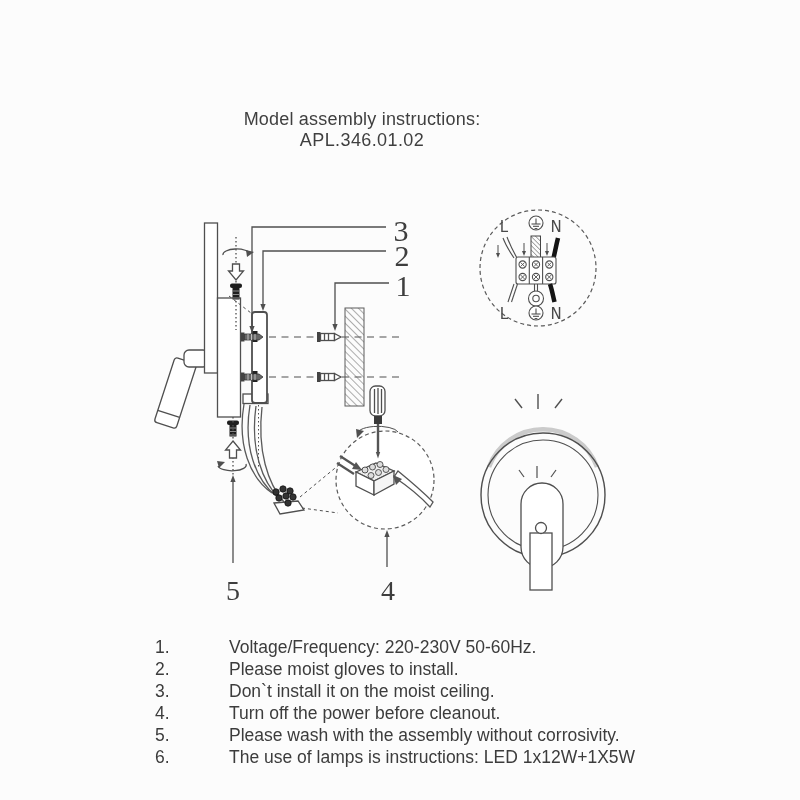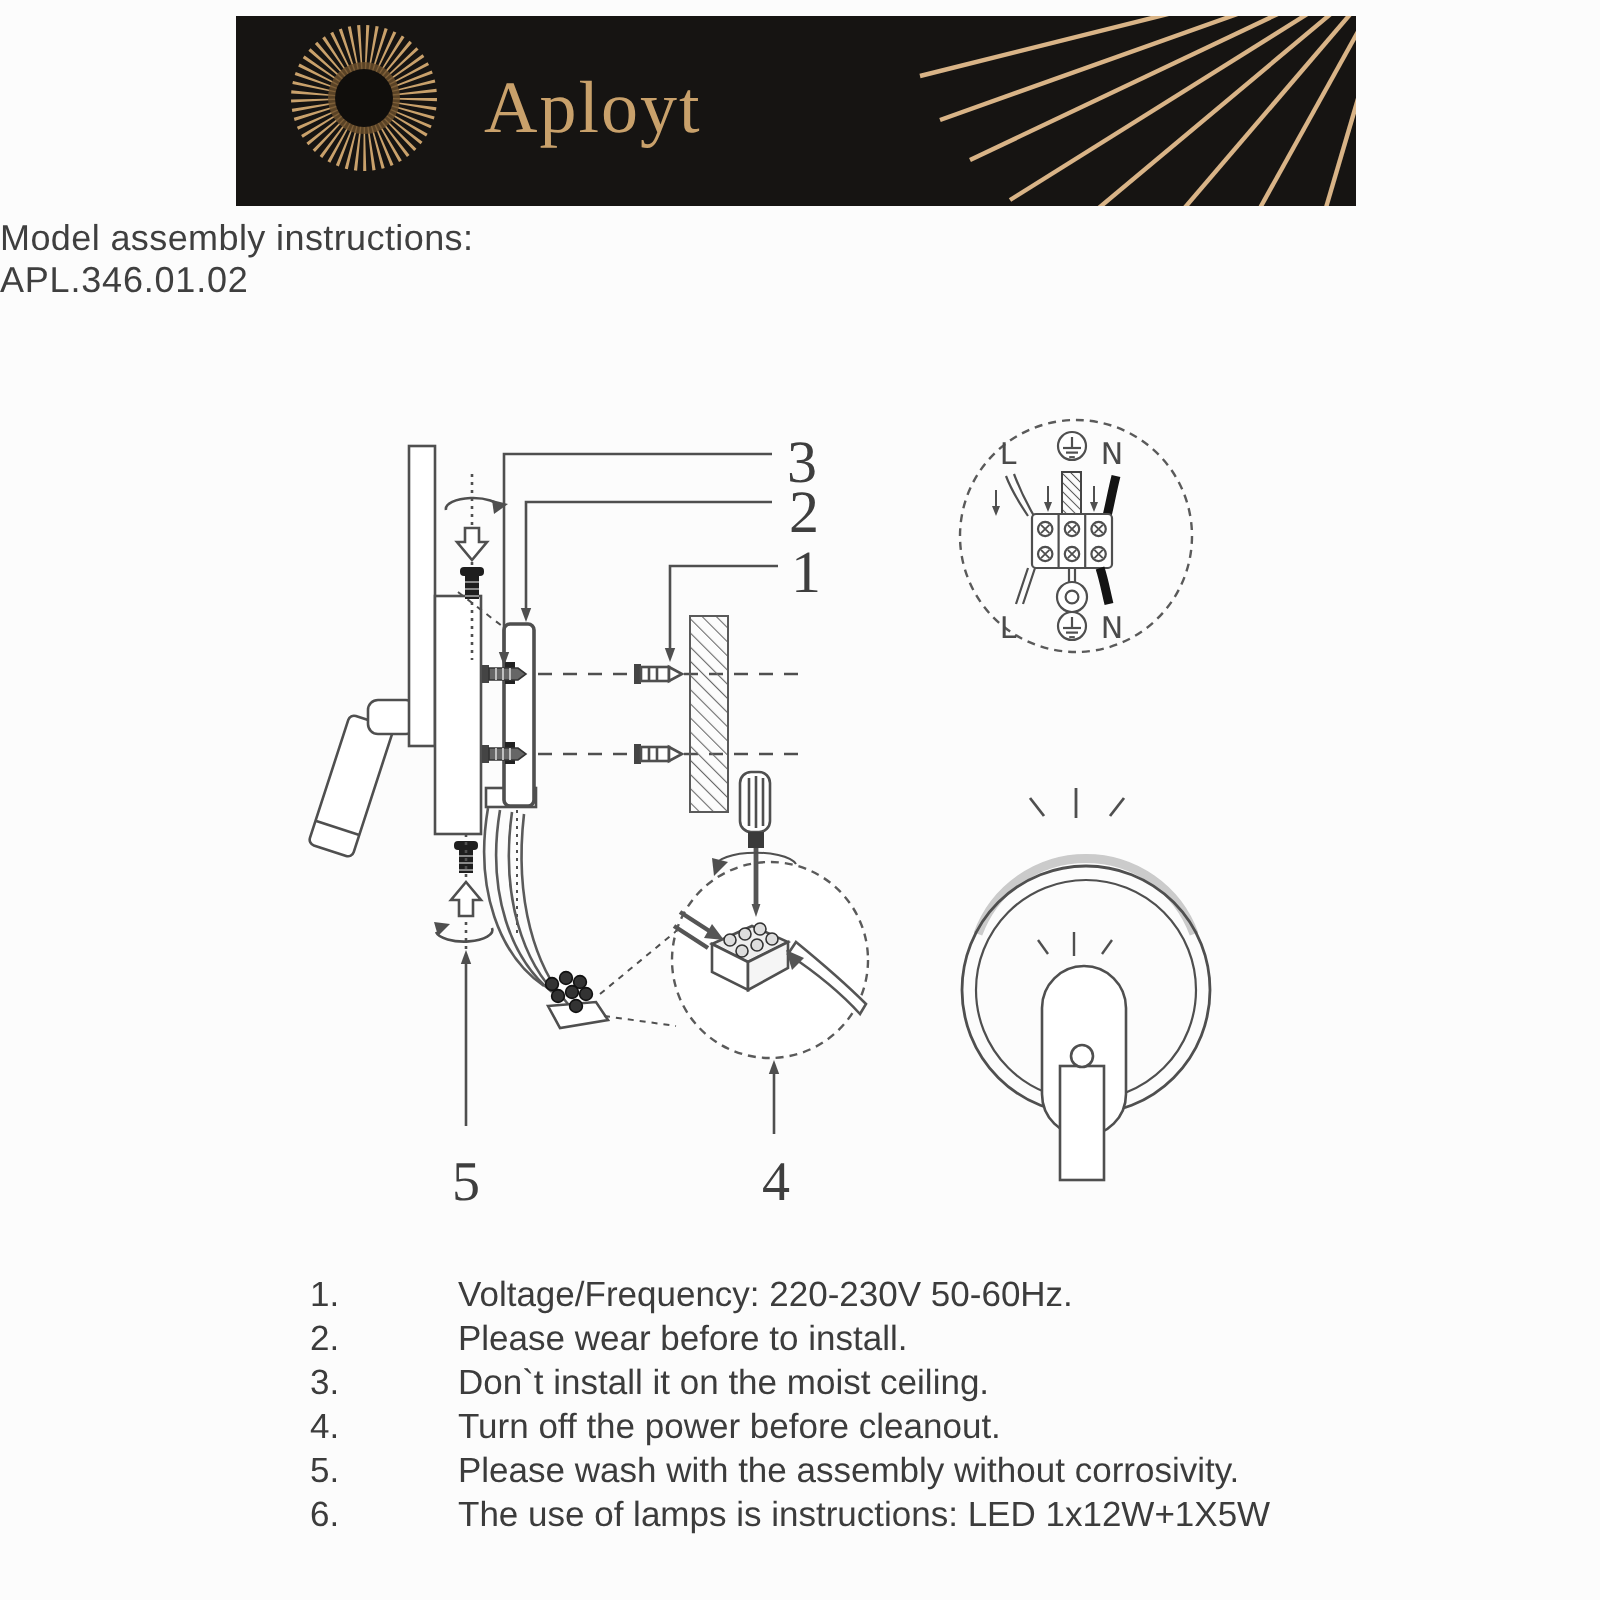--- a/index.html
+++ b/index.html
@@ -4,62 +4,39 @@
 <style>
   html,body{margin:0;padding:0;background:#e8e8e8;}
   .page{position:relative;width:800px;height:800px;background:#fcfcfc;overflow:hidden;
         font-family:"Liberation Sans",sans-serif;margin:0 auto;}
   
   .banner{position:absolute;left:118px;top:8px;width:560px;height:95px;background:#161412;overflow:hidden;}
   .banner svg{position:absolute;top:0;left:0;}
   .brand{position:absolute;left:124px;top:50%;transform:translateY(-54%);
          font-family:"Liberation Serif",serif;font-size:37px;letter-spacing:1px;color:#c9a16b;}
   
-  .subtitle{position:absolute;left:0;top:109px;width:724px;text-align:left;color:#3f3f3f;}
+  .subtitle{position:absolute;left:0;top:109px;width:724px;text-align:center;color:#3f3f3f;}
   .subtitle .l1{font-size:18px;letter-spacing:.2px;}
   .subtitle .l2{font-size:18px;margin-top:0;letter-spacing:.4px;}
   
   .diagram{position:absolute;left:0;top:0;width:800px;height:800px;}
   .callout-num{font-family:"Liberation Serif",serif;font-size:30px;fill:#3e3e3e;}
   .small-num{font-family:"Liberation Serif",serif;font-size:28px;fill:#3e3e3e;}
   .ln-label{font-family:"DejaVu Sans",sans-serif;font-size:15px;fill:#4a4a4a;}
   
   .instructions{position:absolute;left:155px;top:636px;color:#3c3c3c;font-size:17.5px;line-height:22px;}
   .instructions .row{display:flex;}
   .instructions .num{width:30px;flex:none;}
   .instructions .txt{white-space:nowrap;margin-left:44px;}
 </style>
 </head>
 <body>
 
 <div class="page">
 
-  <div class="banner">
-    <svg width="560" height="95" viewBox="0 0 560 95">
-
-      <g>
-        <circle cx="64" cy="41" r="25" fill="none" stroke="#c9a16b" stroke-width="23" stroke-dasharray="1.1 2.1"></circle>
-        <circle cx="64" cy="41" r="16" fill="none" stroke="#6b4f2c" stroke-width="4" opacity="0.8"></circle>
-        <circle cx="64" cy="41" r="14.5" fill="#100e0c"></circle>
-      </g>
-
-      <g stroke="#d9b487" stroke-width="2.2">
-        <line x1="582" y1="-30" x2="342" y2="30"></line>
-        <line x1="582" y1="-30" x2="352" y2="52"></line>
-        <line x1="582" y1="-30" x2="367" y2="72"></line>
-        <line x1="582" y1="-30" x2="387" y2="92"></line>
-        <line x1="582" y1="-30" x2="417" y2="108"></line>
-        <line x1="582" y1="-30" x2="452" y2="122"></line>
-        <line x1="582" y1="-30" x2="492" y2="132"></line>
-        <line x1="582" y1="-30" x2="532" y2="140"></line>
-        <line x1="582" y1="-30" x2="567" y2="145"></line>
-      </g>
-    </svg>
-    <div class="brand">Aployt</div>
-  </div>
 
   <div class="subtitle">
     <div class="l1">Model assembly instructions:</div>
     <div class="l2">APL.346.01.02</div>
   </div>
 
   <svg class="diagram" viewBox="0 0 800 800" fill="none" stroke="#4f4f4f" stroke-width="1.3">
     <defs>
       <pattern id="hatchWall" patternUnits="userSpaceOnUse" width="5" height="5" patternTransform="rotate(-45)">
         <line x1="0" y1="0" x2="0" y2="5" stroke="#6a6a6a" stroke-width="1.1"></line>
@@ -339,21 +316,21 @@
     </g>
   </svg>
 
   <div class="instructions">
     <div class="row">
       <span class="num">1.</span>
       <span class="txt">Voltage/Frequency: 220-230V 50-60Hz.</span>
     </div>
     <div class="row">
       <span class="num">2.</span>
-      <span class="txt">Please wear before to install.</span>
+      <span class="txt">Please moist gloves to install.</span>
     </div>
     <div class="row">
       <span class="num">3.</span>
       <span class="txt">Don`t install it on the moist ceiling.</span>
     </div>
     <div class="row">
       <span class="num">4.</span>
       <span class="txt">Turn off the power before cleanout.</span>
     </div>
     <div class="row">

